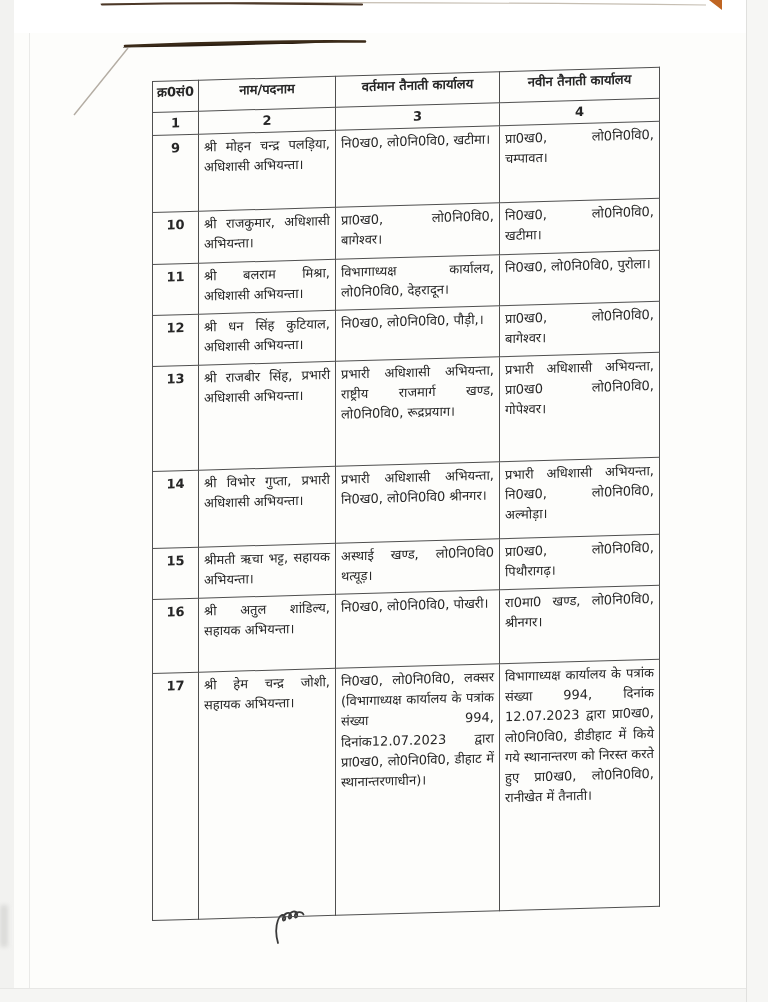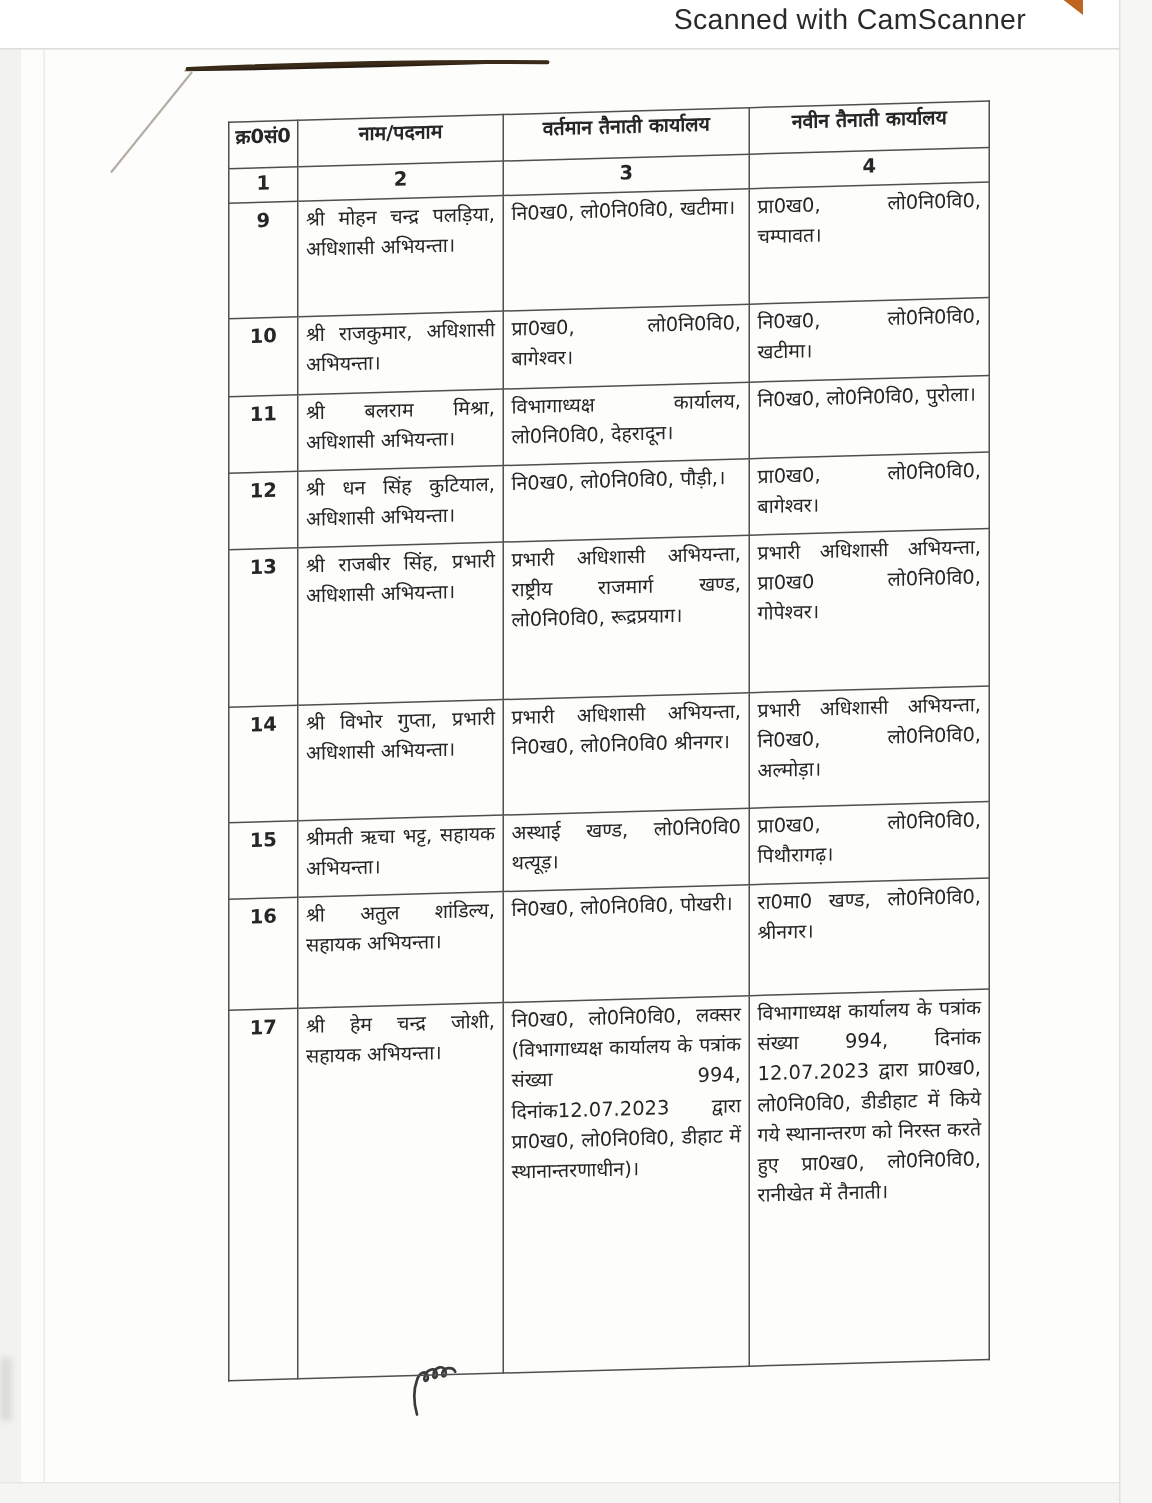--- a/index.html
+++ b/index.html
@@ -161,22 +161,19 @@
   </div>
 
   <svg class="artifact-svg" style="left:262px;top:905px;" width="60" height="45" viewBox="0 0 60 45">
     <path d="M16,38 C 14,31 13.5,22 16,15 C 17.5,10 22,8 23,12 C 24,16 20,17 21,13
              C 22,8 28,6 29,10 C 30,14 26,15 27,11 C 28,6 34,5 35,9
              C 36,13 32,14 33,10 C 34,6.5 40,6 41.5,9.5" stroke="#3a3a3a" stroke-width="1.8" fill="none" stroke-linecap="round"></path>
   </svg>
 
   <div class="smudge"></div>
 
-  <div class="topbar">
-    <span class="cs-text">Scanned with CamScanner</span>
-  </div>
   <div class="cs-flag"></div>
 
   <div class="left-strip"></div>
   <div class="right-strip"></div>
   <div class="bottom-strip"></div>
 
 </div>
 
 </body></html>

